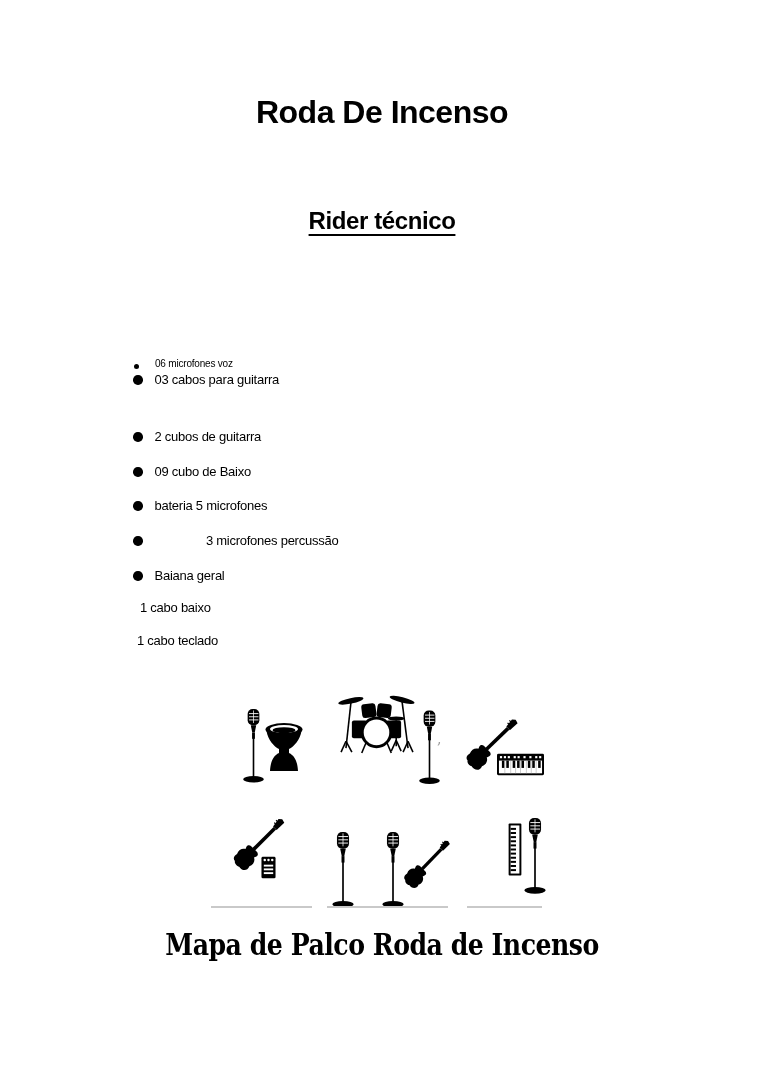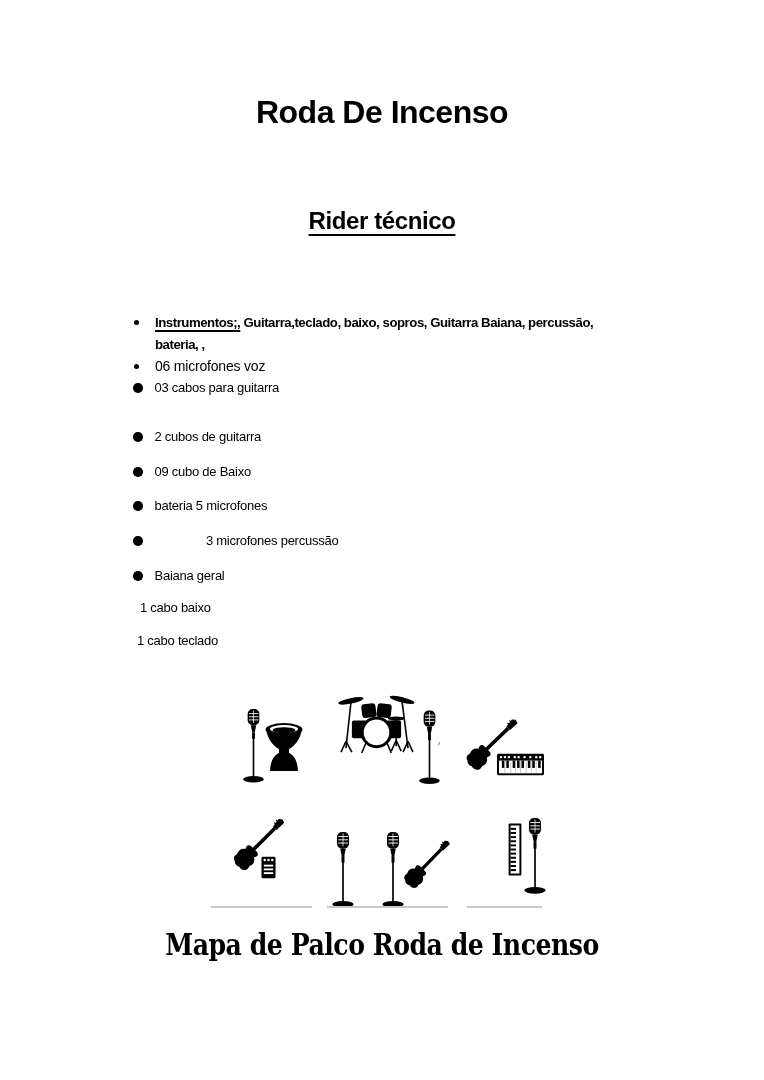--- a/index.html
+++ b/index.html
@@ -20,21 +20,21 @@
   }
   .row { position:absolute; display:flex; align-items:flex-start; white-space:pre-wrap; }
   .dot { flex:none; border-radius:50%; background:#000; }
   .dot.sm { width:5px; height:5px; margin-top:6px; margin-right:16px; }
   .dot.lg { width:9.5px; height:9.5px; margin-top:3px; margin-right:12px; }
   .item-b1 { left:134px; top:312px; width:560px; font-weight:bold;
              font-size:13.2px; letter-spacing:-0.45px; line-height:22px; }
   .item-b1 .dot.sm { margin-top:8px; }
   .item-b1 .lead { text-decoration:underline; text-decoration-thickness:1.5px; text-underline-offset:3px; }
   .item-b1 .l2 { display:block; }
-  .item-sm { left:134px; top:358px; font-size:14px; letter-spacing:-0.2px; }
+  .item-sm { left:134px; top:358px; font-size:10px; letter-spacing:-0.2px; }
   .item-lg { left:133px; font-size:13px; letter-spacing:-0.25px; }
   .plain { position:absolute; font-size:13px; letter-spacing:-0.25px; white-space:pre-wrap; }
   .icon { position:absolute; }
   .rot { transform-origin:50% 50%; }
   .stage-line { position:absolute; height:2px; background:#c9c9c9; top:906px; }
   .stray { position:absolute; left:437px; top:731px; color:#9a9a9a; font-size:14px;
            font-family:"DejaVu Serif", serif; }
   .stage-caption {
     position:absolute; top:927px; left:0; width:764px; text-align:center;
     font-family:"DejaVu Serif", serif; font-weight:bold; font-size:30px;
@@ -159,31 +159,27 @@
 </svg>
 
 <div class="page">
 
   <div class="doc-title">Roda De Incenso</div>
 
   <div class="section-heading">
     <span class="u">Rider técnico</span>
   </div>
 
-  <div class="row item-b1">
-    <span class="dot sm"></span>
-    <span><span class="lead">Instrumentos;,</span><span> Guitarra,teclado, baixo, sopros, Guitarra Baiana, percussão,</span><span class="l2">bateria, ,</span></span>
-  </div>
 
   <div class="row item-sm">
     <span class="dot sm"></span>
     <span>06 microfones voz</span>
   </div>
 
-  <div class="row item-lg" style="top:380px;">
+  <div class="row item-lg" style="top:372px;">
     <span class="dot lg"></span>
     <span>03 cabos para guitarra</span>
   </div>
   <div class="row item-lg" style="top:429px;">
     <span class="dot lg"></span>
     <span>2 cubos de guitarra</span>
   </div>
   <div class="row item-lg" style="top:464px;">
     <span class="dot lg"></span>
     <span>09 cubo de Baixo</span>

